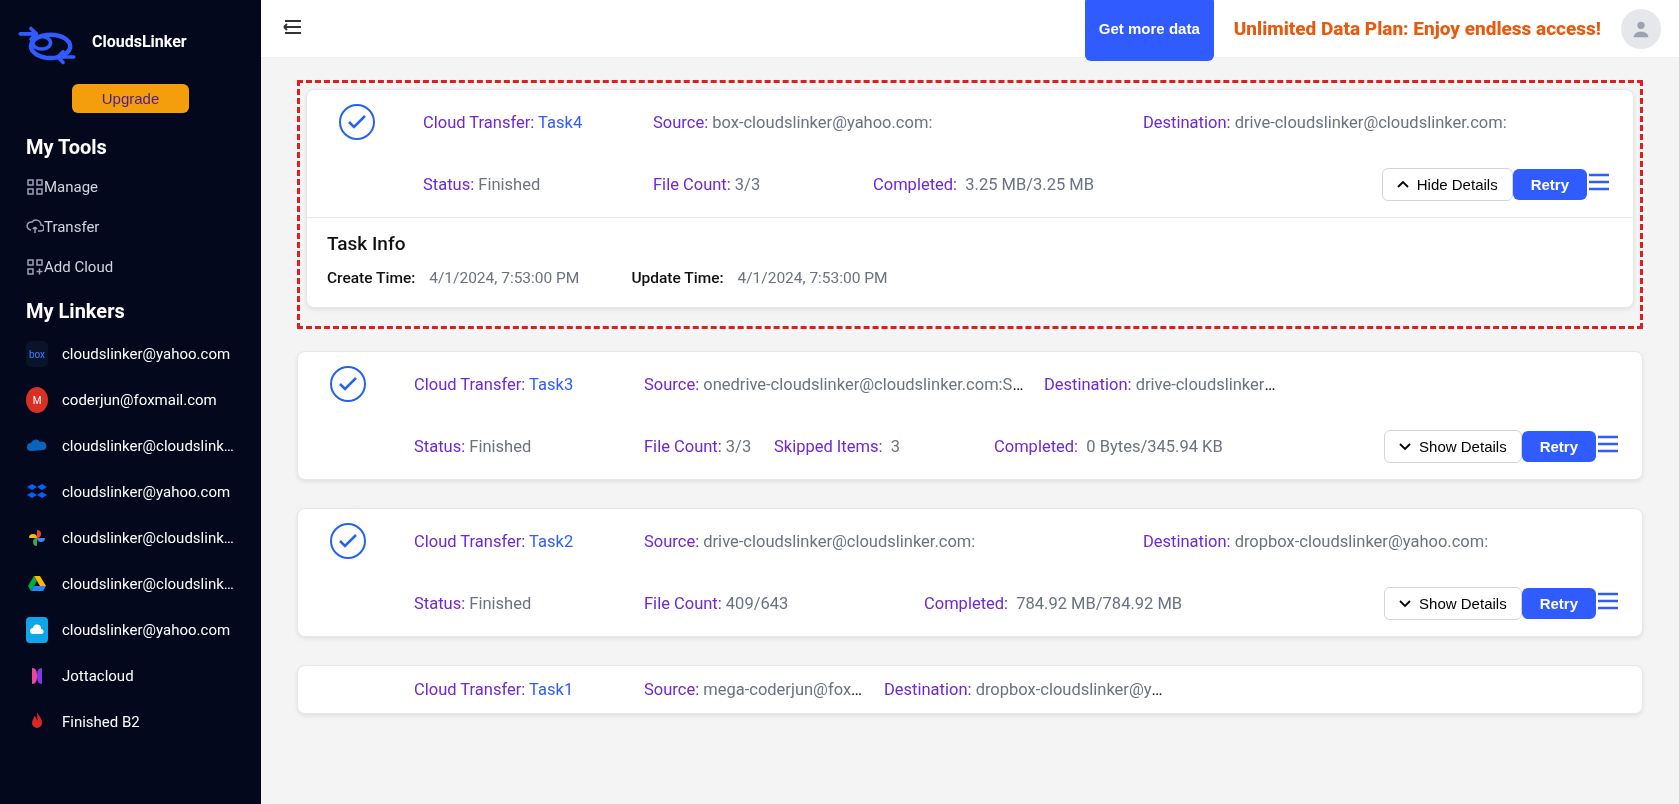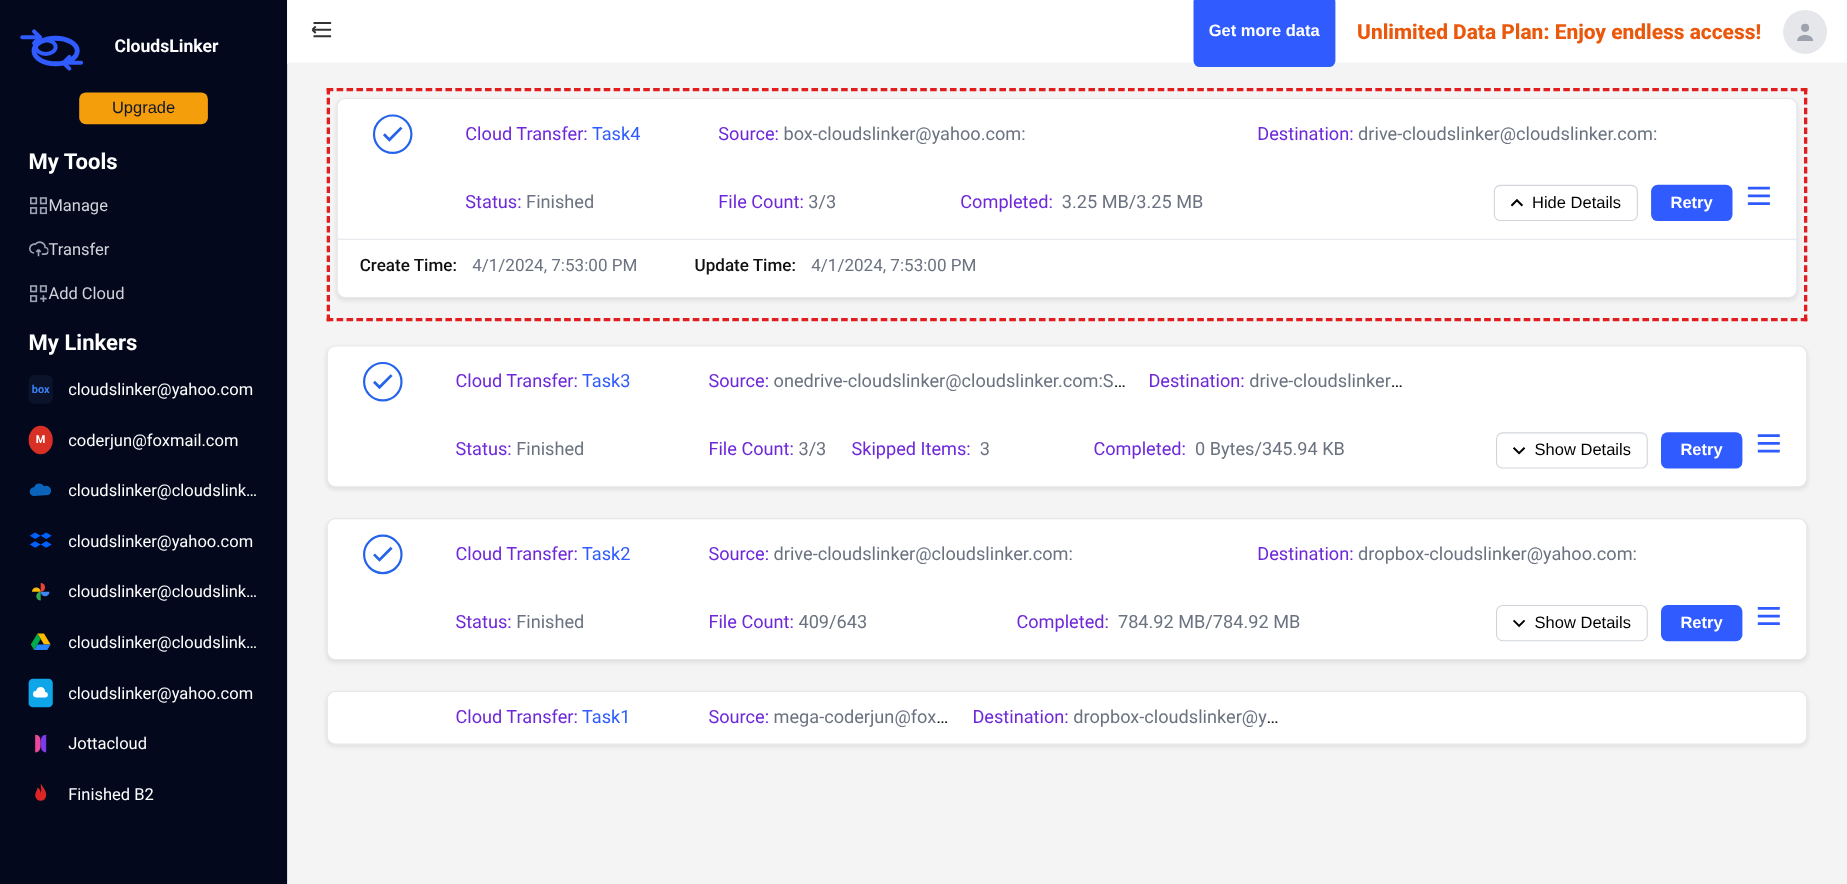--- a/index.html
+++ b/index.html
@@ -20,29 +20,29 @@
     background: #03081c;
     color: #fff;
     display: flex;
     flex-direction: column;
     padding-bottom: 20px;
     overflow: hidden;
   }
   .brand {
     display: flex;
     align-items: center;
-    gap: 24px;
+    gap: 12px;
     padding: 16px 14px 14px 14px;
   }
   .brand-logo { width: 66px; height: 50px; display:flex; align-items:center; justify-content:center; }
   .brand-name { font-weight: 700; font-size: 16px; color: #fff; }
   .upgrade-wrap { display:flex; justify-content:center; padding: 4px 0 10px; }
   .upgrade-btn {
     background: #f59e0b;
-    color: #0f172a;
+    color: #4c1d95;
     border: none;
     padding: 6px 30px;
     border-radius: 6px;
     font-size: 15px;
     cursor: pointer;
   }
   .section-title {
     font-size: 20px;
     font-weight: 700;
     padding: 12px 26px 8px;
@@ -69,21 +69,21 @@
   .linker-item {
     display:flex; align-items:center; gap: 14px;
     padding: 10px 26px;
     font-size: 15px;
     color: #fff;
     cursor:pointer;
     white-space: nowrap;
     overflow: hidden;
   }
   .linker-item .label { overflow:hidden; text-overflow:ellipsis; }
-  .linker-icon { width:22px; height:26px; flex:0 0 22px; border-radius:5px; display:flex; align-items:center; justify-content:center; font-size:10px; font-weight:700; }
+  .linker-icon { width:22px; height:26px; flex:0 0 22px; border-radius:5px; display:flex; align-items:center; justify-content:center; font-size:10px; font-weight:400; }
 
   
   .main { flex:1; display:flex; flex-direction:column; overflow:hidden; }
   .topbar {
     height:58px;
     background:#fff;
     display:flex;
     align-items:center;
     padding: 0 18px 0 22px;
     border-bottom:1px solid #eef0f3;
@@ -130,21 +130,21 @@
   .field { font-size:16.5px; }
   .field .lbl { color:#6d28d9; }
   .field .val-blue { color:#2f5bff; }
   .field .val-muted { color:#6b7280; }
   .ellipsis { white-space:nowrap; overflow:hidden; text-overflow:ellipsis; }
 
   .col-ct { flex: 0 0 210px; }
   .col-src { flex: 1 1 300px; min-width:0; }
   .col-dst { flex: 1 1 300px; min-width:0; }
 
-  .actions { margin-left:auto; display:flex; gap:12px; }
+  .actions { margin-left:auto; display:flex; align-items:center; }
   .details-btn {
     background:#fff; border:1px solid #d1d5db; border-radius:6px; padding:7px 14px; font-size:15px; display:inline-flex; align-items:center; gap:8px; cursor:pointer;
   }
   .retry-btn {
     background:#2f5bff; color:#fff; border:none; border-radius:6px; padding:7px 18px; font-size:15px; font-weight:600; cursor:pointer;
   }
   .menu-icon {
     color:#2f5bff; width:26px; height:26px; cursor:pointer;
   }
 
@@ -350,20 +350,21 @@
             </button>
             <button class="retry-btn">Retry</button>
             <span class="menu-icon">
               <svg width="24" height="20" viewBox="0 0 24 20" stroke="currentColor" stroke-width="2.5" fill="none">
                   <path d="M2 3h20M2 10h20M2 17h20"></path>
                 </svg>
             </span>
           </div>
         </div>
         <div class="task-info-block">
+          <div class="task-info-title">Task Info</div>
           <div class="task-info-row">
             <div>
               <span class="tlabel">Create Time:</span>
               <span class="tval">4/1/2024, 7:53:00 PM</span>
             </div>
             <div>
               <span class="tlabel">Update Time:</span>
               <span class="tval">4/1/2024, 7:53:00 PM</span>
             </div>
           </div>

